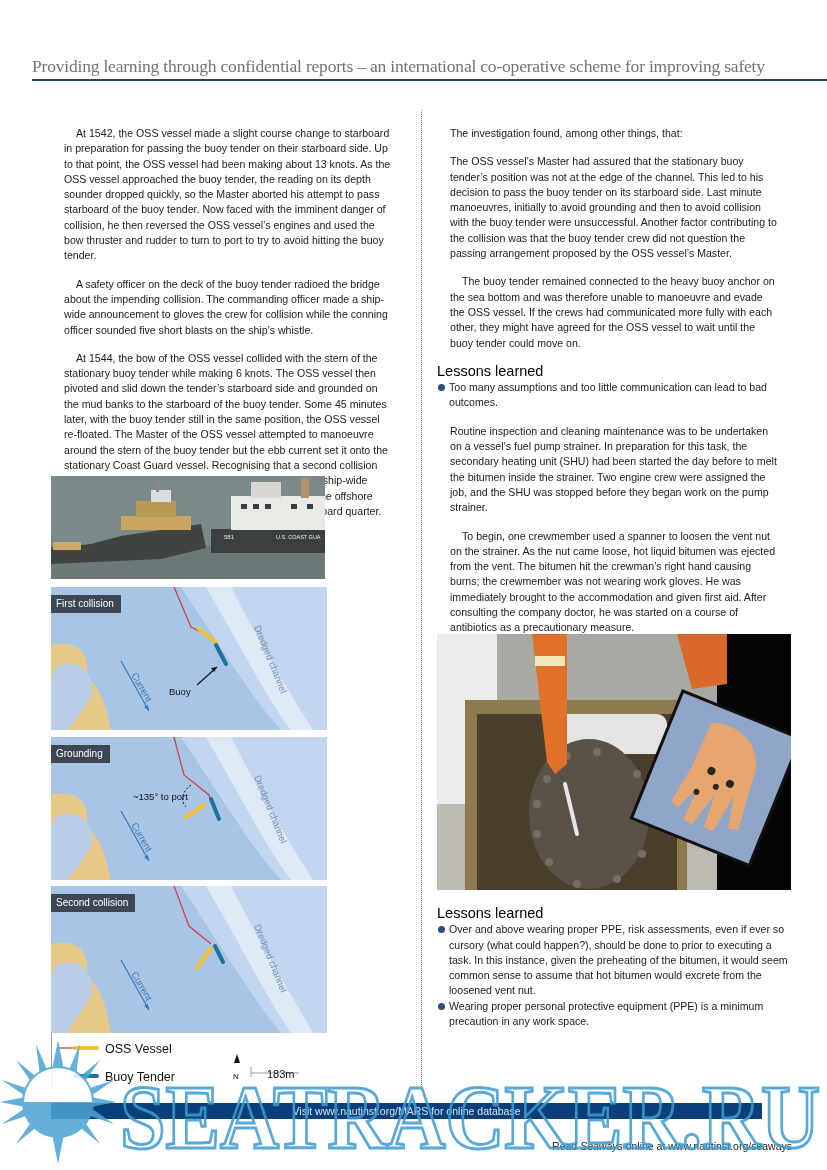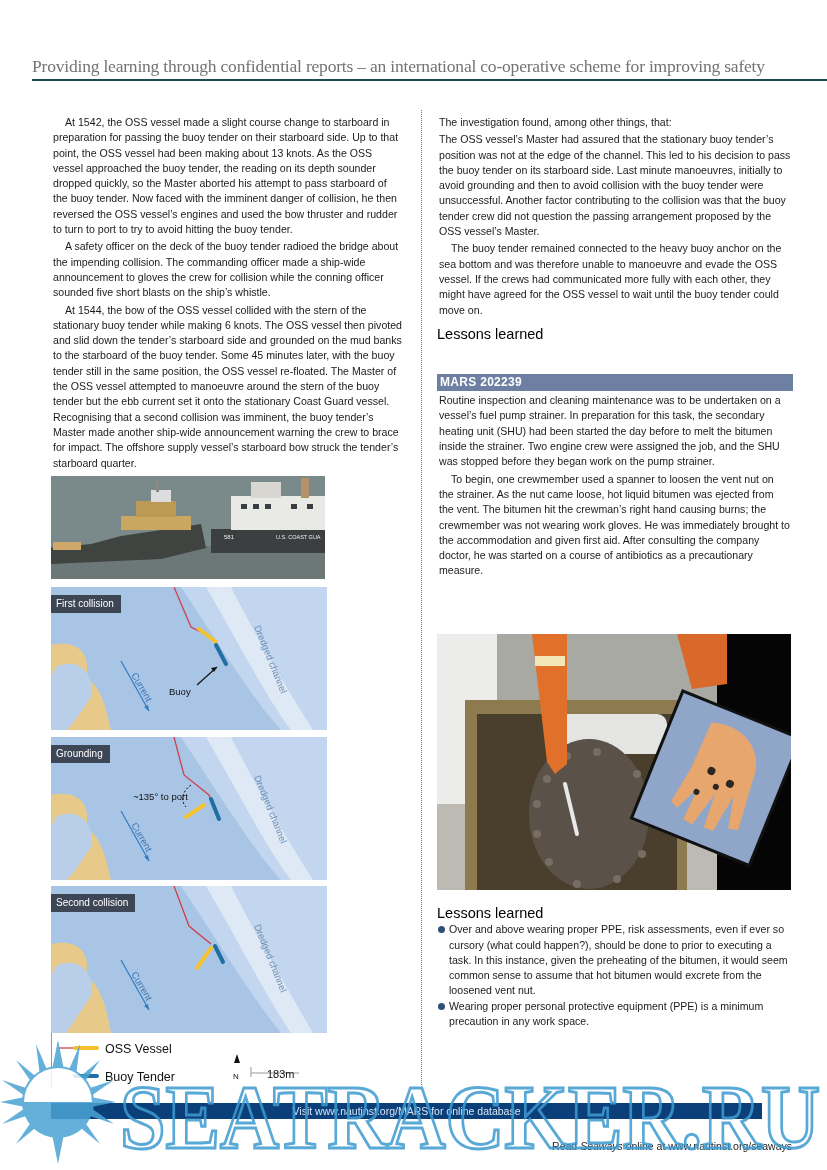--- a/index.html
+++ b/index.html
@@ -2,21 +2,21 @@
 <html><head>
 <meta charset="utf-8">
 <style>
   html, body { margin:0; padding:0; }
   body { width:827px; height:1170px; background:#ffffff; position:relative; overflow:hidden;
          font-family:"Liberation Sans", sans-serif; color:#1a1a1a; }
   .header-title { position:absolute; left:32px; top:56px; font-family:"Liberation Serif", serif;
          font-size:17.5px; letter-spacing:-0.2px; color:#737373; white-space:nowrap; }
   .header-rule { position:absolute; left:32px; top:79px; width:795px; height:1.5px; background:#1e4a5a; }
   .col { position:absolute; font-size:10.6px; line-height:15.3px; color:#1b1b1b; }
-  .col p { margin:2px; }
+  .col p { margin:13px; }
   .indent { text-indent:12px; }
   .col-left { left:51px; top:113px; width:355px; }
   .col-right { left:437px; top:113px; width:356px; }
   .divider { position:absolute; left:421px; top:110px; height:975px; border-left:1.5px dotted #777; }
   .lessons-h { font-size:14.5px; color:#000000; margin:9px 0 1px 0; font-weight:normal; }
   .bullets { margin:0; padding:0; list-style:none; }
   .bullets li { position:relative; padding-left:12px; }
   .bullets li .dot { position:absolute; left:1px; top:4px; width:7px; height:7px; border-radius:50%; background:#2d4f79; }
   .mars-bar { background:#6d80a3; color:#fff; font-weight:bold; font-size:12px; height:17px; line-height:17px;
          padding-left:3px; margin-top:32px; letter-spacing:0.3px; }
@@ -157,22 +157,24 @@
   </svg>
 </div>
 <div class="legend-frame"></div>
 
 <div class="col col-right">
   <p>The investigation found, among other things, that:</p>
   <p>The OSS vessel’s Master had assured that the stationary buoy tender’s position was not at the edge of the channel. This led to his decision to pass the buoy tender on its starboard side. Last minute manoeuvres, initially to avoid grounding and then to avoid collision with the buoy tender were unsuccessful. Another factor contributing to the collision was that the buoy tender crew did not question the passing arrangement proposed by the OSS vessel’s Master.</p>
   <p class="indent">The buoy tender remained connected to the heavy buoy anchor on the sea bottom and was therefore unable to manoeuvre and evade the OSS vessel. If the crews had communicated more fully with each other, they might have agreed for the OSS vessel to wait until the buoy tender could move on.</p>
 
   <div class="lessons-h">Lessons learned</div>
-
-  <div class="mars-bar">MARS 202239</div>
+  <ul class="bullets">
+    <li><span class="dot"></span><span>Too many assumptions and too little communication can lead to bad outcomes.</span></li>
+  </ul>
+
   <p>Routine inspection and cleaning maintenance was to be undertaken on a vessel’s fuel pump strainer. In preparation for this task, the secondary heating unit (SHU) had been started the day before to melt the bitumen inside the strainer. Two engine crew were assigned the job, and the SHU was stopped before they began work on the pump strainer.</p>
   <p class="indent">To begin, one crewmember used a spanner to loosen the vent nut on the strainer. As the nut came loose, hot liquid bitumen was ejected from the vent. The bitumen hit the crewman’s right hand causing burns; the crewmember was not wearing work gloves. He was immediately brought to the accommodation and given first aid. After consulting the company doctor, he was started on a course of antibiotics as a precautionary measure.</p>
 </div>
 
 <div class="photo bitumen-photo">
   <svg width="354" height="256" viewBox="0 0 354 256">
     <rect width="354" height="256" fill="#bdbab3"></rect>
     <rect x="0" y="0" width="60" height="170" fill="#ececea"></rect>
     <rect x="60" y="0" width="220" height="70" fill="#a9a9a4"></rect>
     <rect x="280" y="0" width="74" height="256" fill="#050505"></rect>

